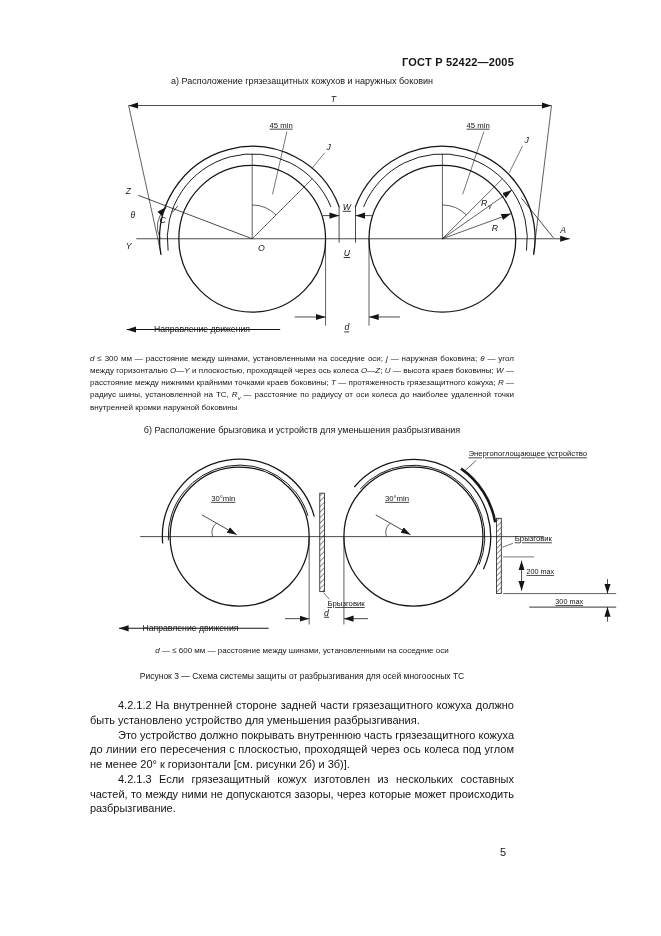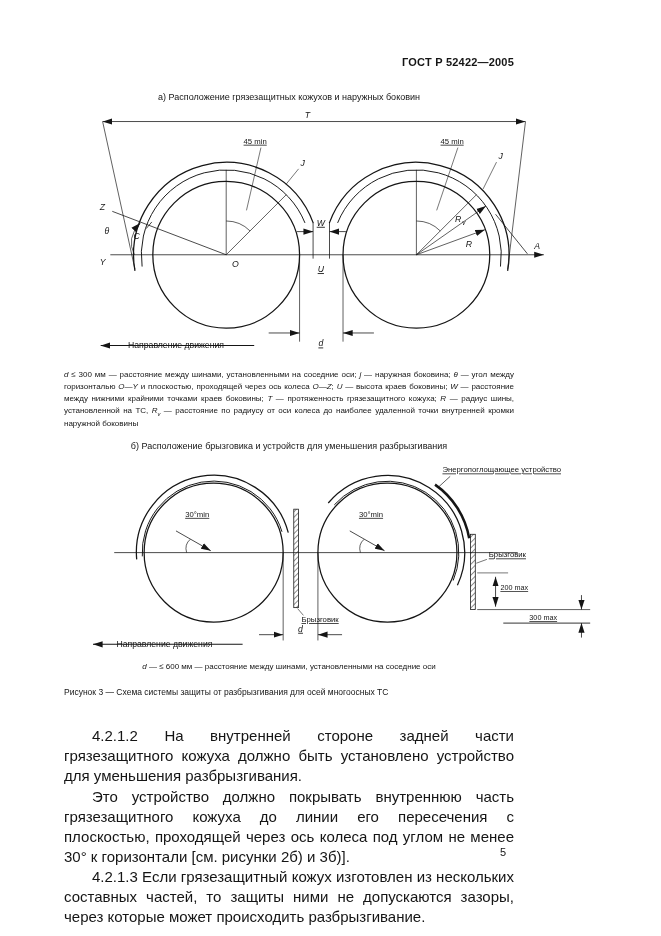--- a/index.html
+++ b/index.html
@@ -1,32 +1,32 @@
 <!DOCTYPE html>
 <html><head>
 <meta charset="utf-8">
 <style>
   * { margin:0; padding:0; box-sizing:border-box; }
   html,body { width:661px; height:936px; background:#ffffff; }
   body { font-family:"Liberation Sans", sans-serif; color:#151515; overflow:hidden; }
-  .page { width:578px; height:936px; padding:56px 64px 0 64px; position:relative; }
+  .page { width:578px; height:936px; padding:56px 64px 0 90px; position:relative; }
   .doc-header { text-align:right; font-weight:bold; font-size:11px; letter-spacing:.2px; }
-  .sub-caption { text-align:center; font-size:9px; margin-top:24px; }
+  .sub-caption { text-align:center; font-size:9px; margin-top:8px; }
   .sub-caption.b { margin-top:11px; }
   .diagram { display:block; margin:6px auto 0 auto; }
   svg text { font-family:"Liberation Sans", sans-serif; fill:#151515; }
   svg .it { font-style:italic; }
   svg .u { text-decoration:underline; }
   .note { font-size:8px; line-height:1.5; margin-top:8px; }
   .note-a { text-align:justify; }
   .note-b { text-align:center; margin-top:6px; }
   .note .it { font-style:italic; }
   .note .sub { font-size:0.72em; vertical-align:sub; }
-  .figure-caption { text-align:left; font-size:8.5px; margin-top:14px; }
-  .body-text { margin-top:29px; font-size:15px; line-height:1.34; }
+  .figure-caption { text-align:center; font-size:8.5px; margin-top:14px; }
+  .body-text { margin-top:17px; font-size:11px; line-height:1.34; }
   .body-text p { text-align:justify; text-indent:28px; }
   .page-number { position:absolute; top:846px; right:72px; font-size:11px; }
 </style>
 </head>
 <body>
 
 <div class="page">
 
   <div class="doc-header">ГОСТ Р 52422—2005</div>
 
@@ -203,19 +203,19 @@
     <text x="104" y="197" font-size="9" text-anchor="middle">Направление движения</text>
     <line x1="185" y1="194" x2="30" y2="194" stroke="#151515" stroke-width="1.1" marker-end="url(#arrB)"></line>
   </svg>
 
   <div class="note note-b"><span class="it">d</span><span> — ≤ 600 мм — расстояние между шинами, установленными на соседние оси</span></div>
 
   <div class="figure-caption">Рисунок 3 — Схема системы защиты от разбрызгивания для осей многоосных ТС</div>
 
   <div class="body-text">
     <p>4.2.1.2 На внутренней стороне задней части грязезащитного кожуха должно быть установлено устройство для уменьшения разбрызгивания.</p>
-    <p>Это устройство должно покрывать внутреннюю часть грязезащитного кожуха до линии его пересечения с плоскостью, проходящей через ось колеса под углом не менее 30° к горизонтали [см. рисунки 2б) и 3б)].</p>
-    <p>4.2.1.3 Если грязезащитный кожух изготовлен из нескольких составных частей, то защиты ними не допускаются зазоры, через которые может происходить разбрызгивание.</p>
+    <p>Это устройство должно покрывать внутреннюю часть грязезащитного кожуха до линии его пересечения с плоскостью, проходящей через ось колеса под углом не менее 20° к горизонтали [см. рисунки 2б) и 3б)].</p>
+    <p>4.2.1.3 Если грязезащитный кожух изготовлен из нескольких составных частей, то между ними не допускаются зазоры, через которые может происходить разбрызгивание.</p>
   </div>
 
   <div class="page-number">5</div>
 
 </div>
 
 </body></html>

